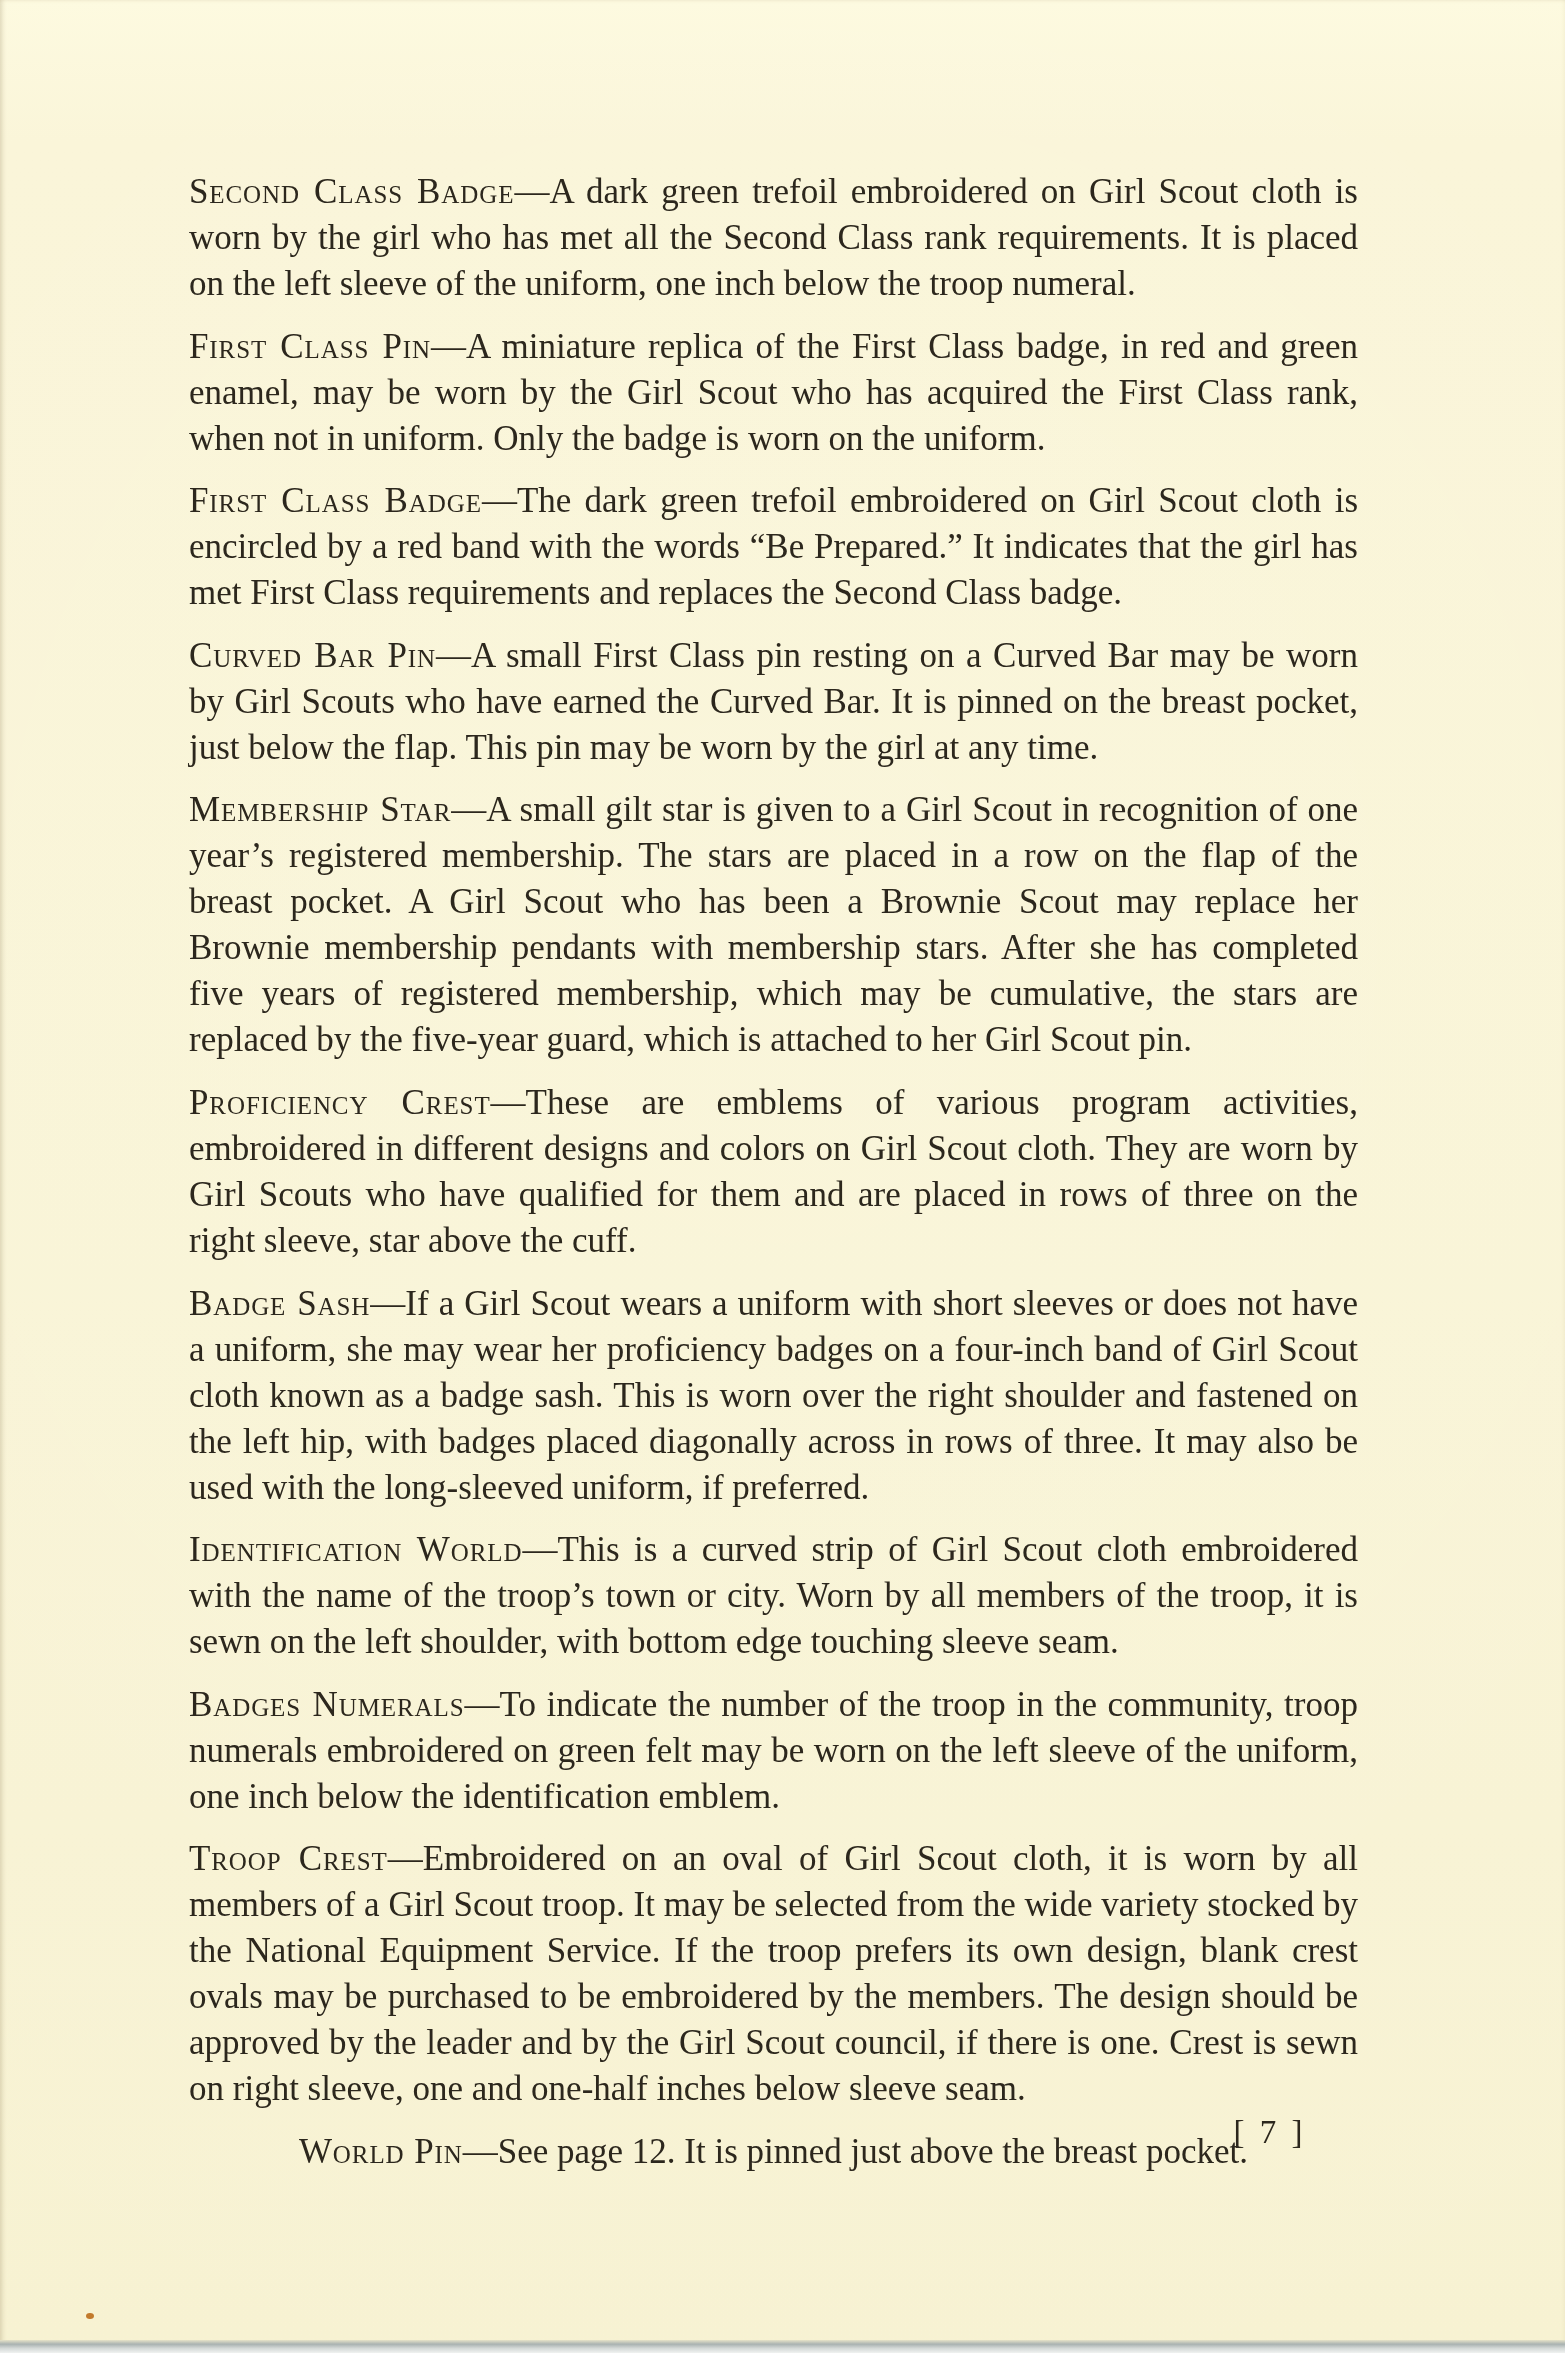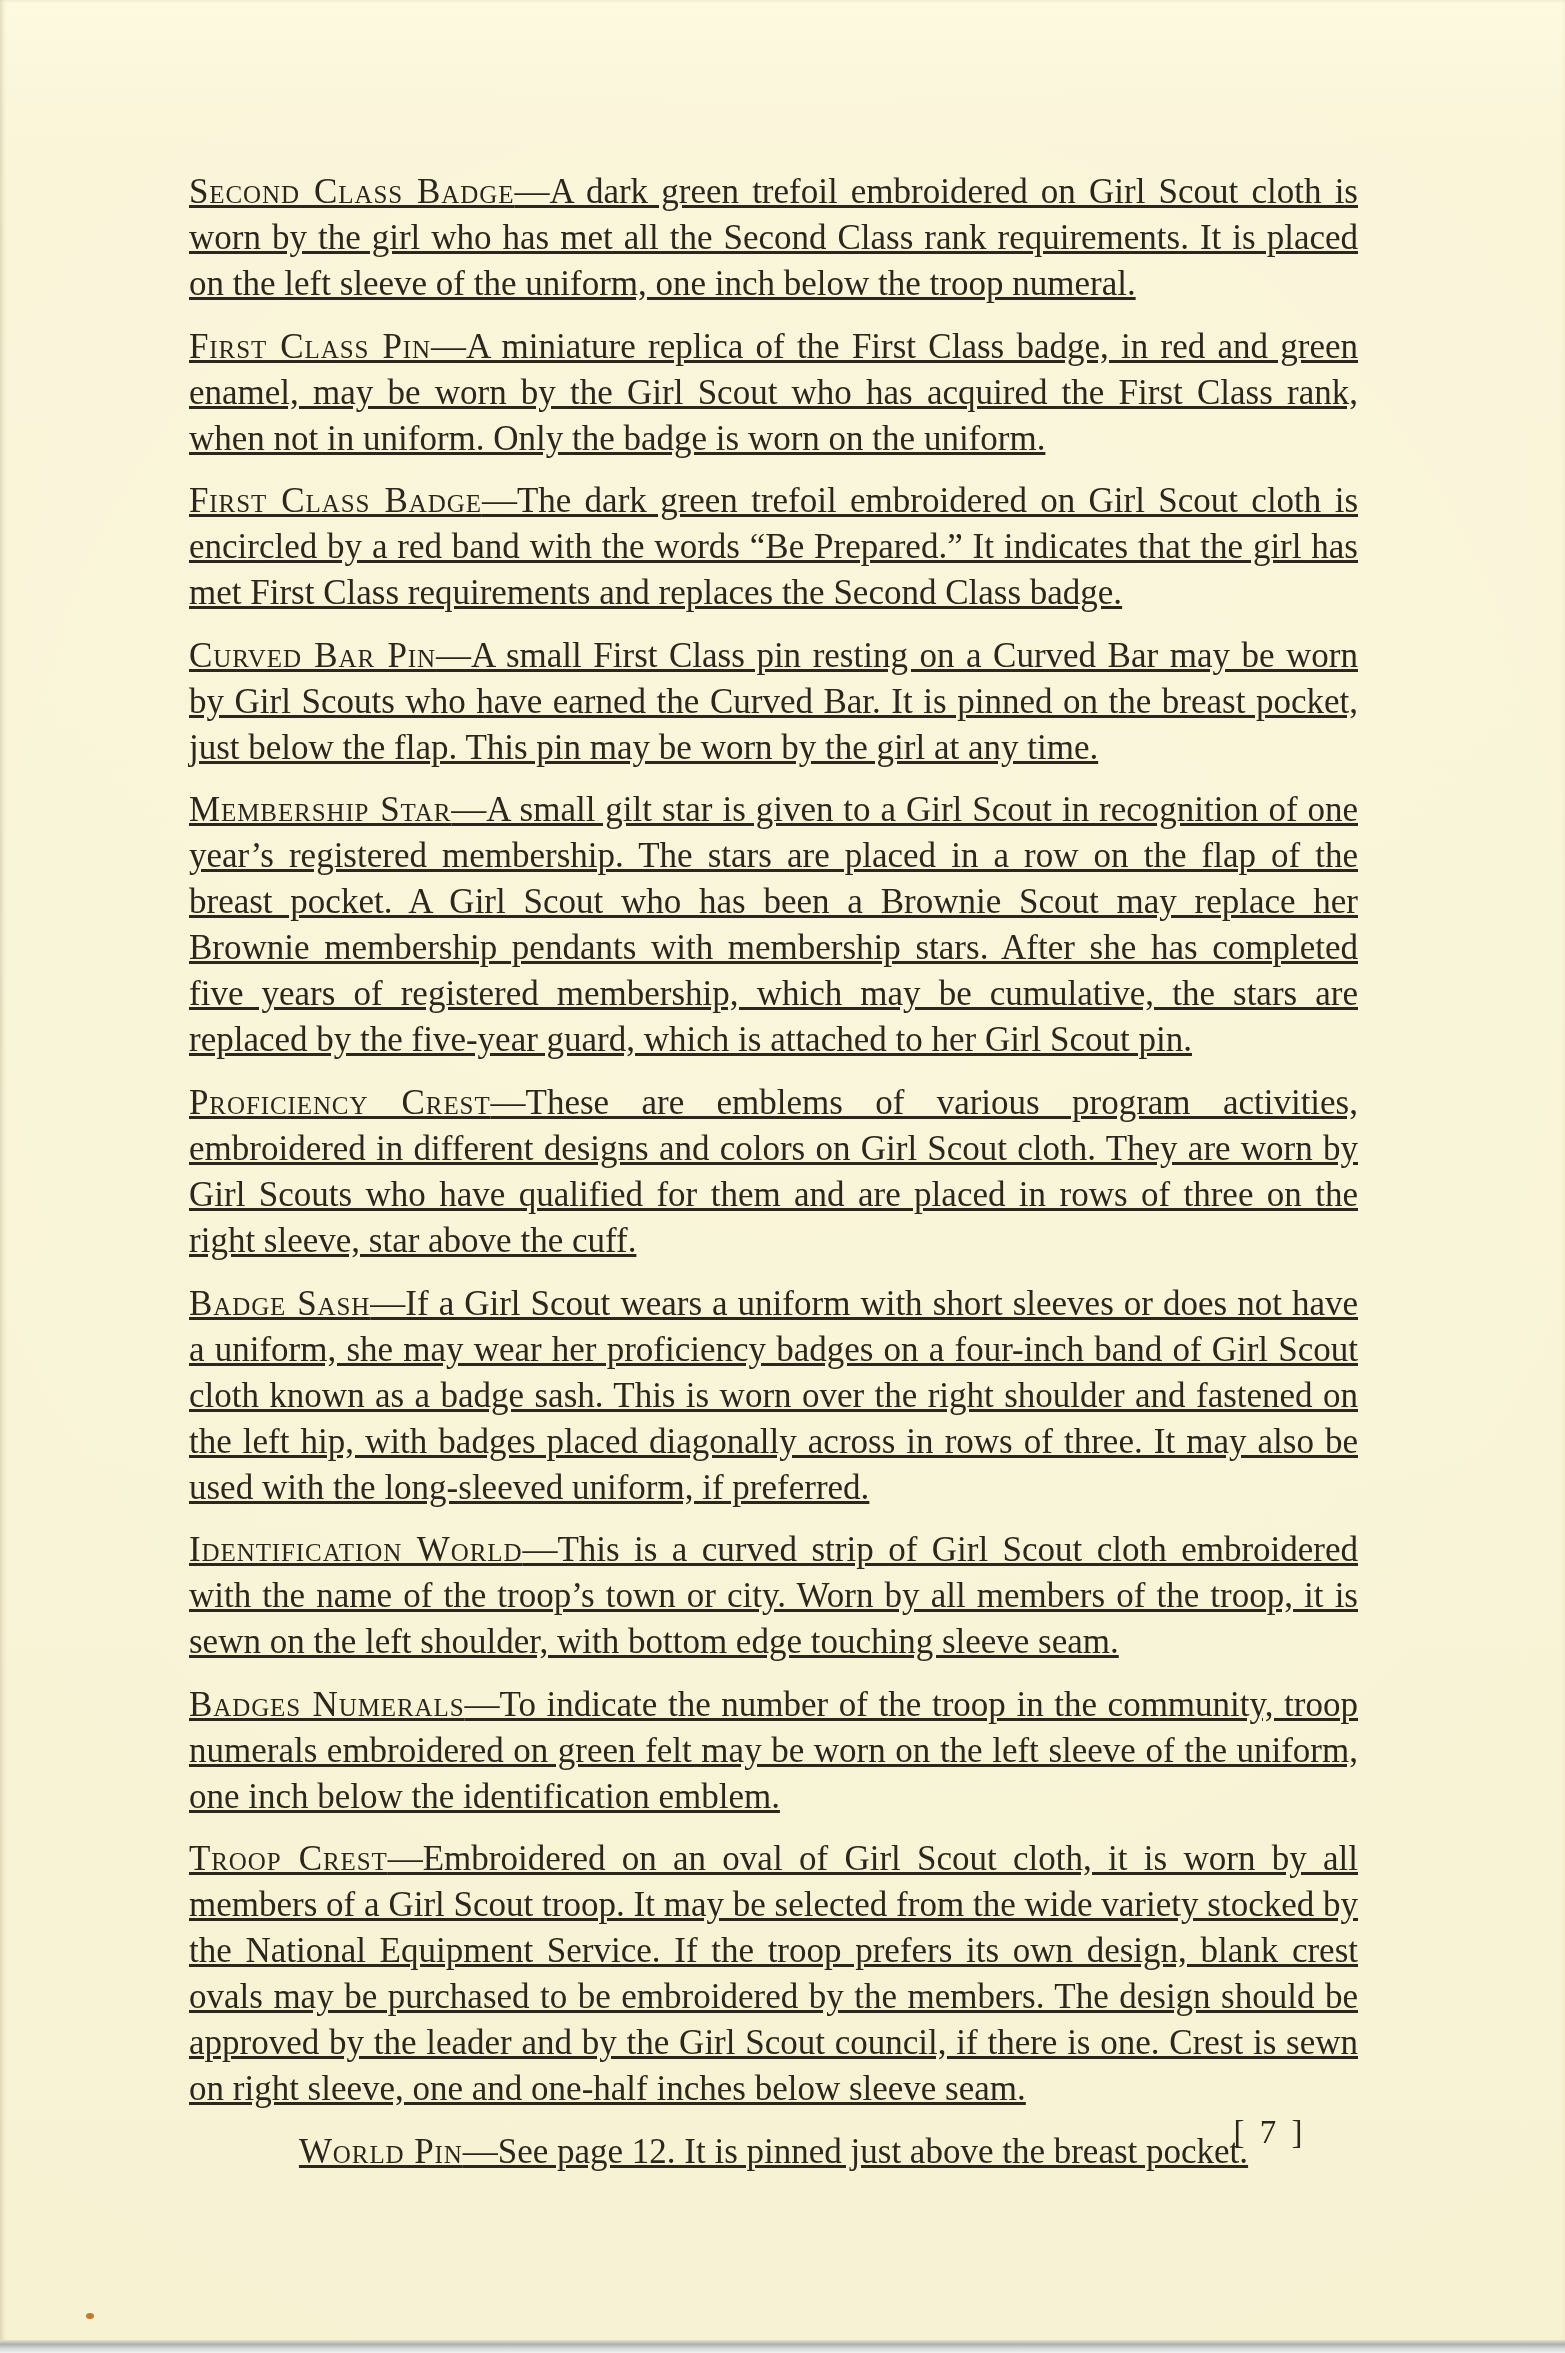--- a/index.html
+++ b/index.html
@@ -21,21 +21,20 @@
       linear-gradient(180deg, #fdfadf 0%, #faf5d8 6%, #f9f4d6 55%, #f7f2d2 100%);
     box-shadow: inset 3.5px 0 5.3px -1.8px rgba(120,100,60,0.25),
                 inset -2.6px 0 5.3px -2.6px rgba(120,100,60,0.15);
   }
   .text-block {
     position: absolute;
     top: 169px;
     left: 189px;
     width: 1169px;
     color: #2c271d;
-    text-decoration: underline;
   }
   .entry {
     margin: 0 0 16.6px 0;
     font-size: 35px;
     line-height: 46px;
     text-align: justify;
     hyphens: auto;
     -webkit-hyphens: auto;
   }
   .entry:last-child {

